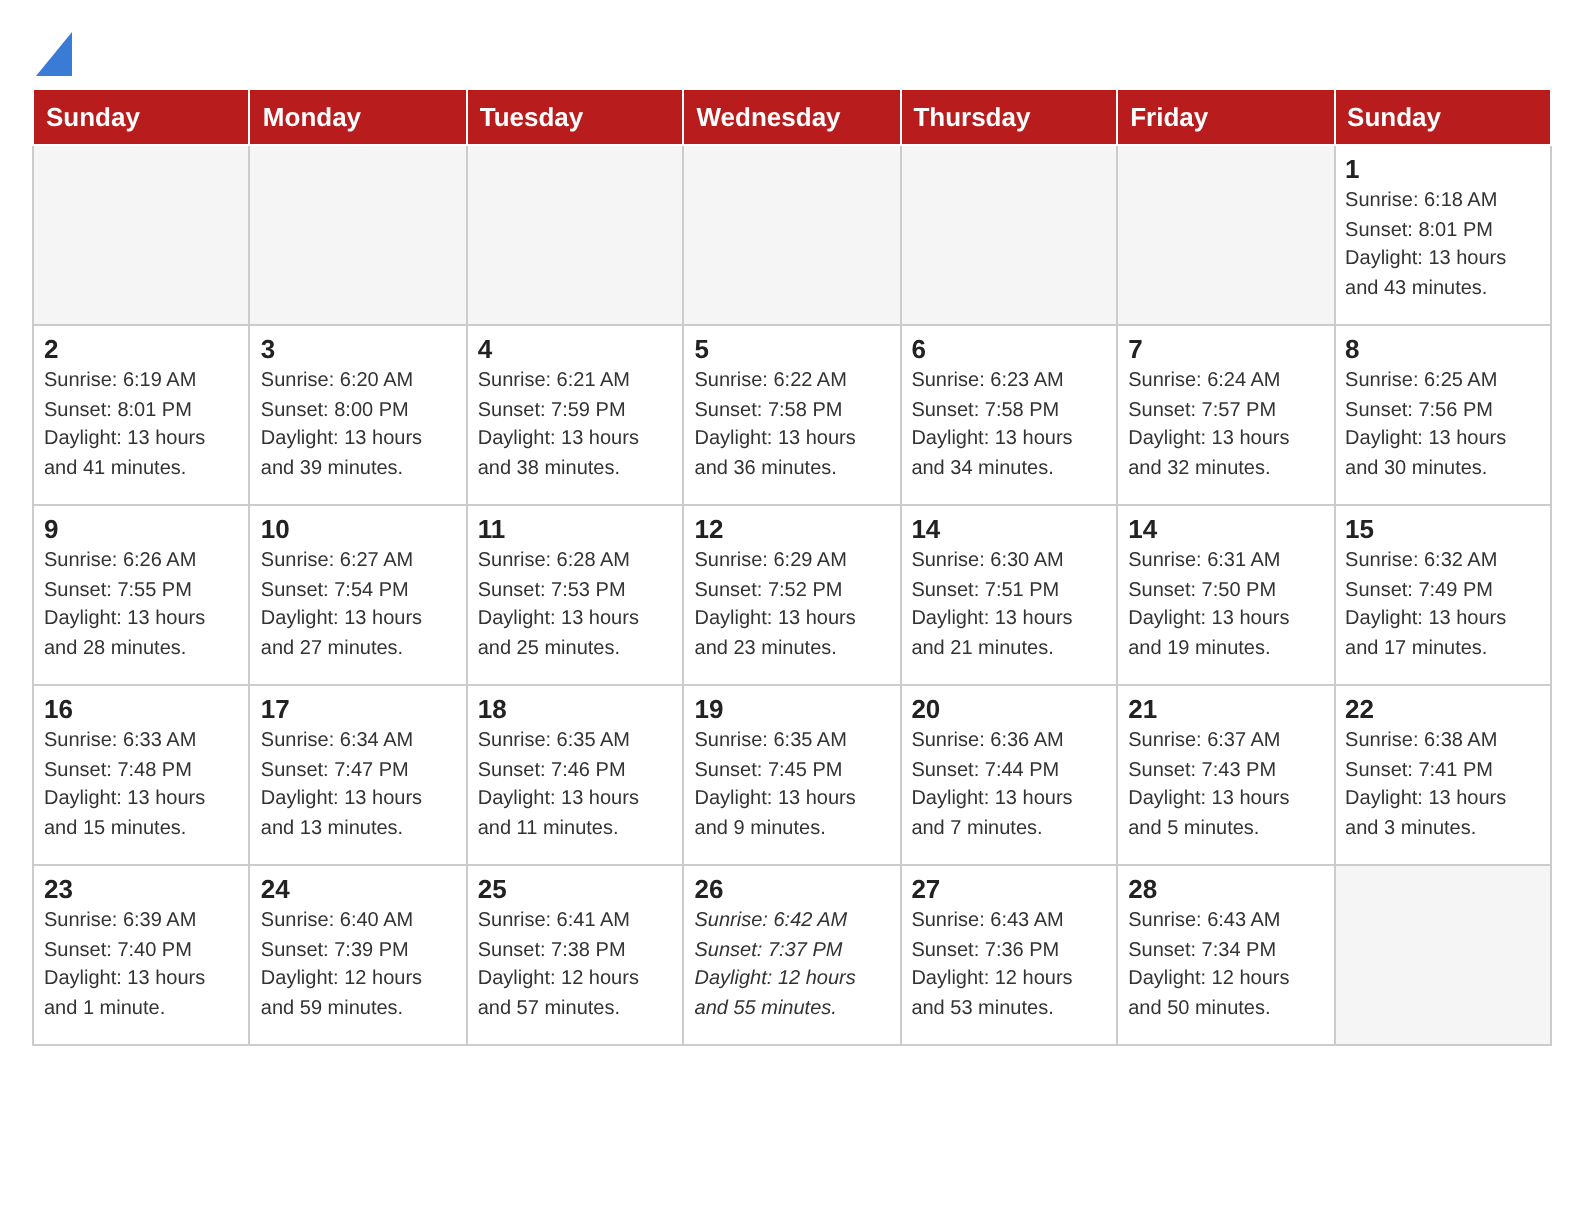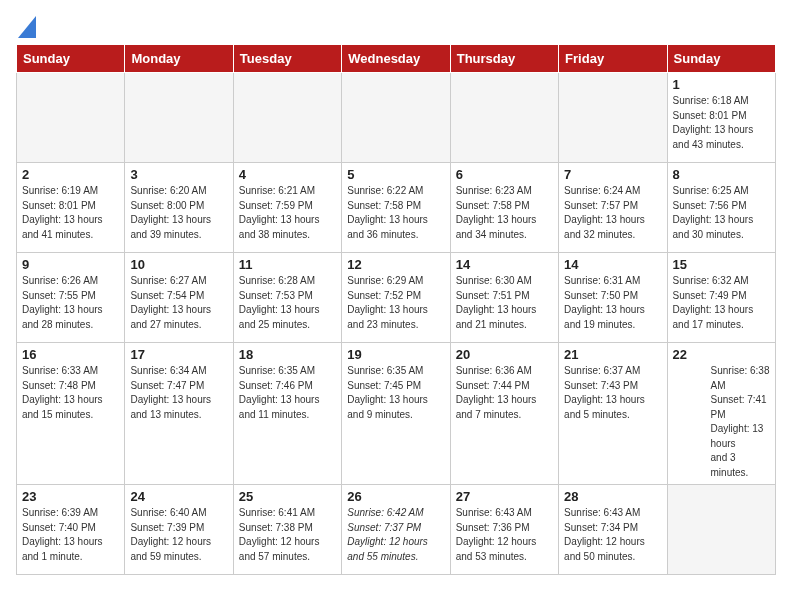--- a/index.html
+++ b/index.html
@@ -269,21 +269,21 @@
         </td>
         <td>
           <span class="day-num">21</span>
           <div class="day-info" style="white-space: pre-line;">Sunrise: 6:37 AM
 Sunset: 7:43 PM
 Daylight: 13 hours
 and 5 minutes.</div>
         </td>
         <td>
           <span class="day-num">22</span>
-          <div class="day-info" style="white-space: pre-line; margin-left: 38px;">Sunrise: 6:38 AM
+          <div class="day-info" style="white-space: pre-line;">Sunrise: 6:38 AM
 Sunset: 7:41 PM
 Daylight: 13 hours
 and 3 minutes.</div>
         </td>
       </tr>
       <tr>
         <td>
           <span class="day-num">23</span>
           <div class="day-info" style="white-space: pre-line;">Sunrise: 6:39 AM
 Sunset: 7:40 PM

